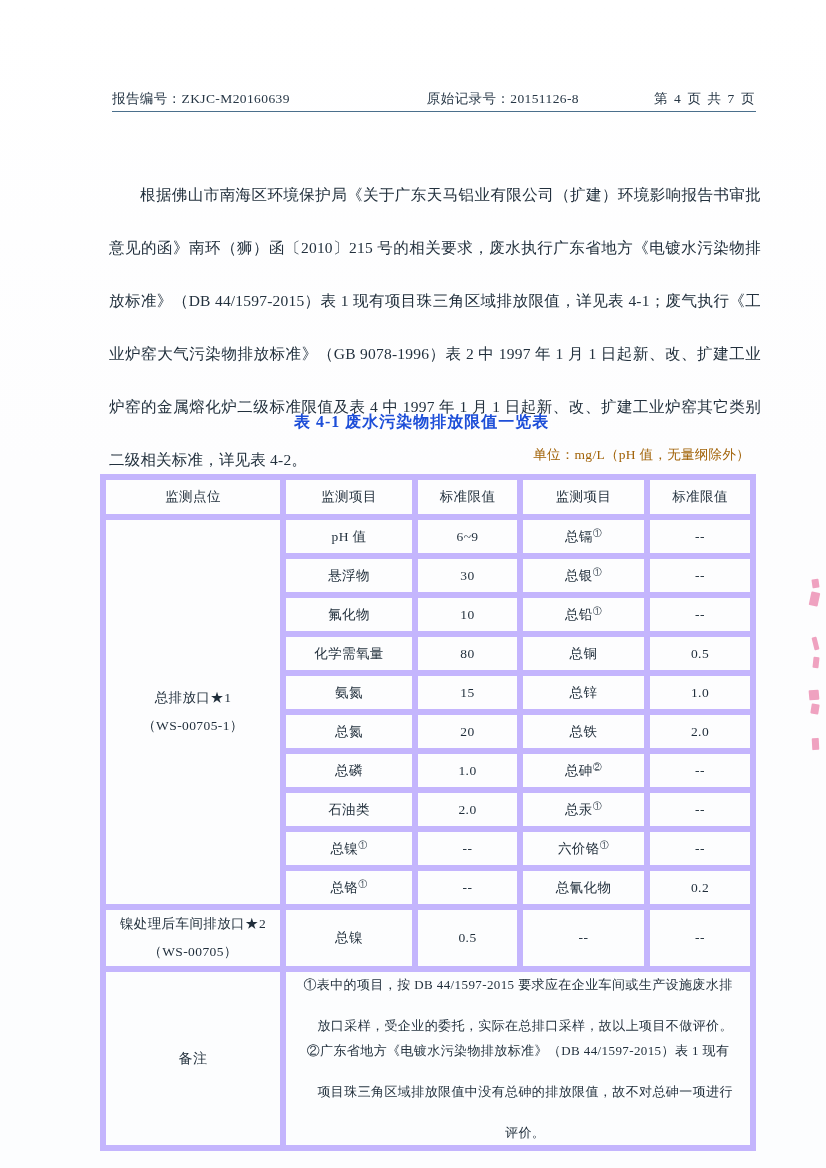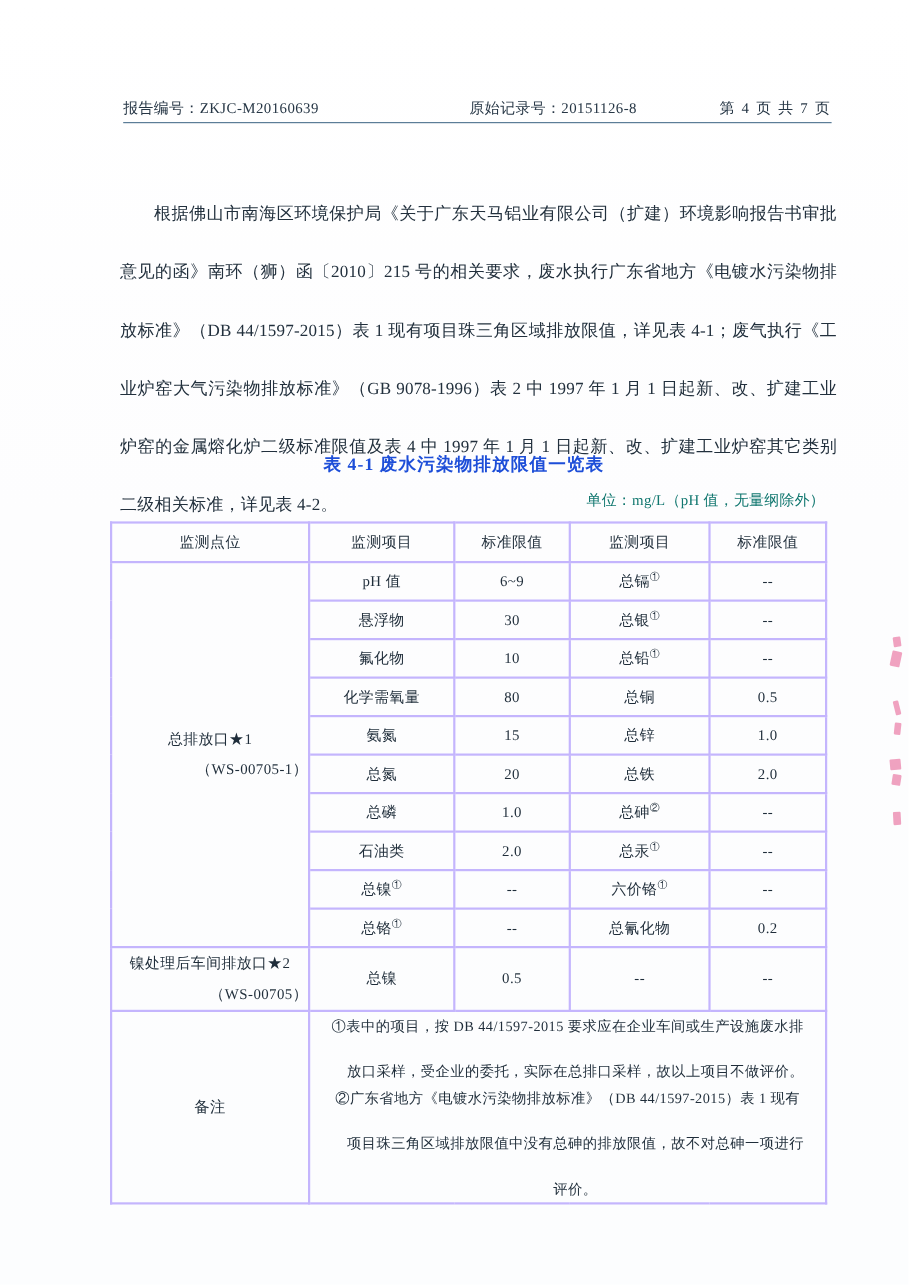--- a/index.html
+++ b/index.html
@@ -86,54 +86,54 @@
     font-size: 16px;
     font-weight: bold;
     letter-spacing: 1px;
     color: #1d4ed8;
   }
   .table-unit {
     position: absolute;
     right: 88px;
     top: 446px;
     font-size: 13.5px;
-    color: #0f766e;
+    color: #a16207;
     letter-spacing: 0.3px;
   }
 
   
   .limits-table {
     position: absolute;
     left: 88px;
     top: 474px;
     width: 650px;
     border-collapse: collapse;
     table-layout: fixed;
     font-size: 13.5px;
     color: #1f2d3a;
   }
   .limits-table td, .limits-table th {
-    border: 2px solid #c4b5fd;
+    border: 6px solid #c4b5fd;
     text-align: center;
     vertical-align: middle;
     padding: 0;
     height: 33px;
     font-weight: normal;
     letter-spacing: 0.4px;
   }
   .limits-table .c1 { width: 180px; }
   .limits-table .c2 { width: 132px; }
   .limits-table .c3 { width: 105px; }
   .limits-table .c4 { width: 127px; }
   .limits-table .c5 { width: 106px; }
 
   .limits-table thead td { height: 34px; }
 
   .site-cell { line-height: 28px; }
-  .site-cell .sc-line2 { display: block; text-align: right; }
+  .site-cell .sc-line2 { display: block; }
 
   sup.fn {
     font-size: 9px;
     vertical-align: super;
     line-height: 0;
   }
 
   .remark-label { font-size: 14px; letter-spacing: 2px; }
   .remark-body {
     text-align: left;

